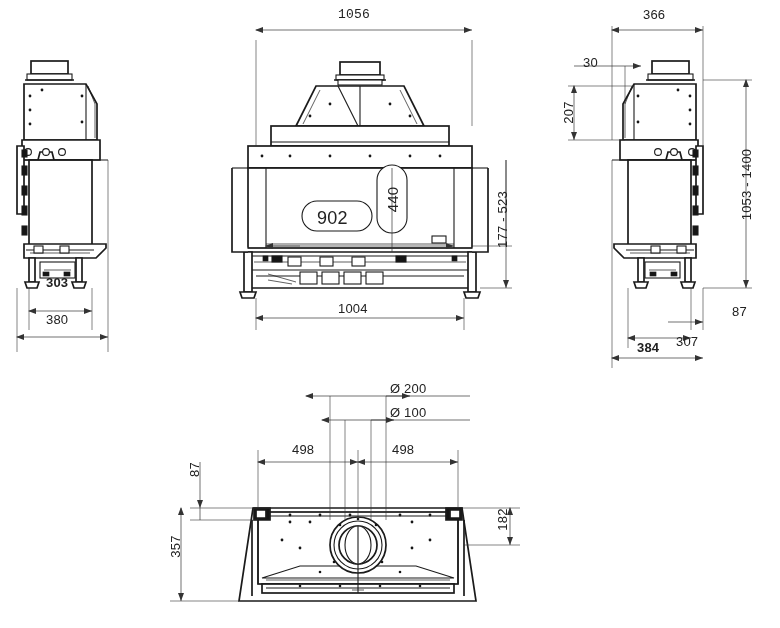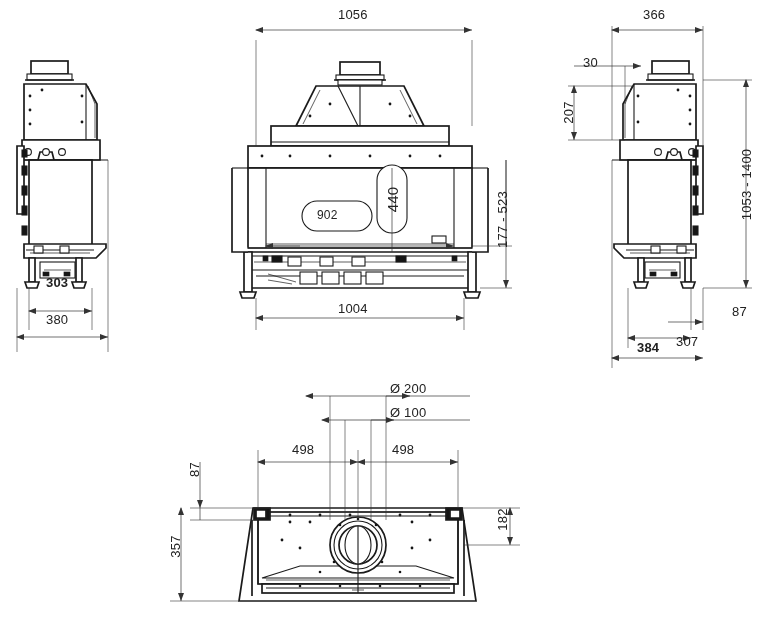--- a/index.html
+++ b/index.html
@@ -342,23 +342,23 @@
 
       <path class="ext" d="M462,508 L520,508"></path>
       <path class="ext" d="M464,545 L520,545"></path>
       <path class="dimln" d="M510,508 L510,545" marker-start="url(#arS)" marker-end="url(#ar)"></path>
     </g>
   </svg>
 
   <div class="dimtext" style="left:46px;top:276px;font-weight:bold;">303</div>
   <div class="dimtext" style="left:46px;top:313px;">380</div>
 
-  <div class="dimtext" style="left:338px;top:8px;">1056</div>
+  <div class="dimtext" style="left:338px;top:8px;font-family:Liberation Mono, monospace;">1056</div>
   <div class="dimtext" style="left:338px;top:302px;">1004</div>
-  <div class="dimtext" style="left:317px;top:209px;font-size:12px;">902</div>
+  <div class="dimtext" style="left:317px;top:209px;font-size:18px;">902</div>
   <div class="dimtext rot v-ccw" style="left:377px;top:192px;width:30px;text-align:center;font-size:15px;">440</div>
   <div class="dimtext rot v-ccw" style="left:452px;top:213px;width:100px;text-align:center;">177 - 523</div>
 
   <div class="dimtext" style="left:643px;top:8px;">366</div>
   <div class="dimtext" style="left:583px;top:44px;margin-top:12px;">30</div>
   <div class="dimtext rot v-ccw" style="left:538px;top:106px;width:60px;text-align:center;">207</div>
   <div class="dimtext rot v-ccw" style="left:691px;top:178px;width:110px;text-align:center;">1053 - 1400</div>
   <div class="dimtext" style="left:732px;top:305px;">87</div>
   <div class="dimtext" style="left:644px;top:335px;margin-left:32px;">307</div>
   <div class="dimtext" style="left:637px;top:341px;font-weight:bold;">384</div>

